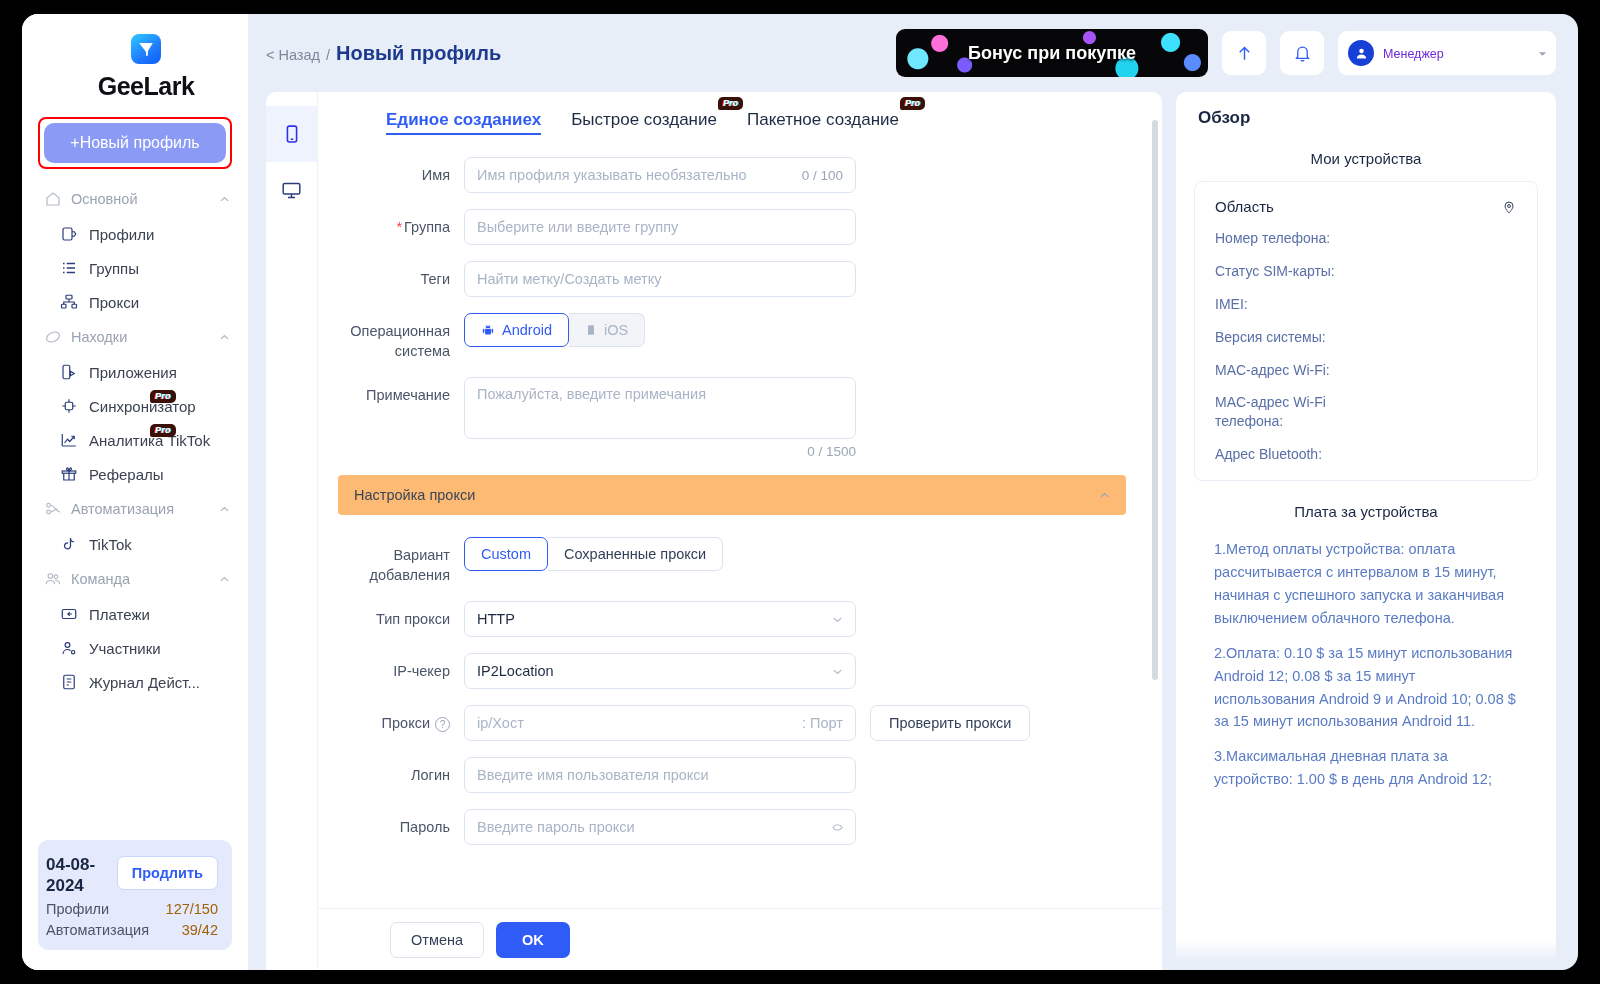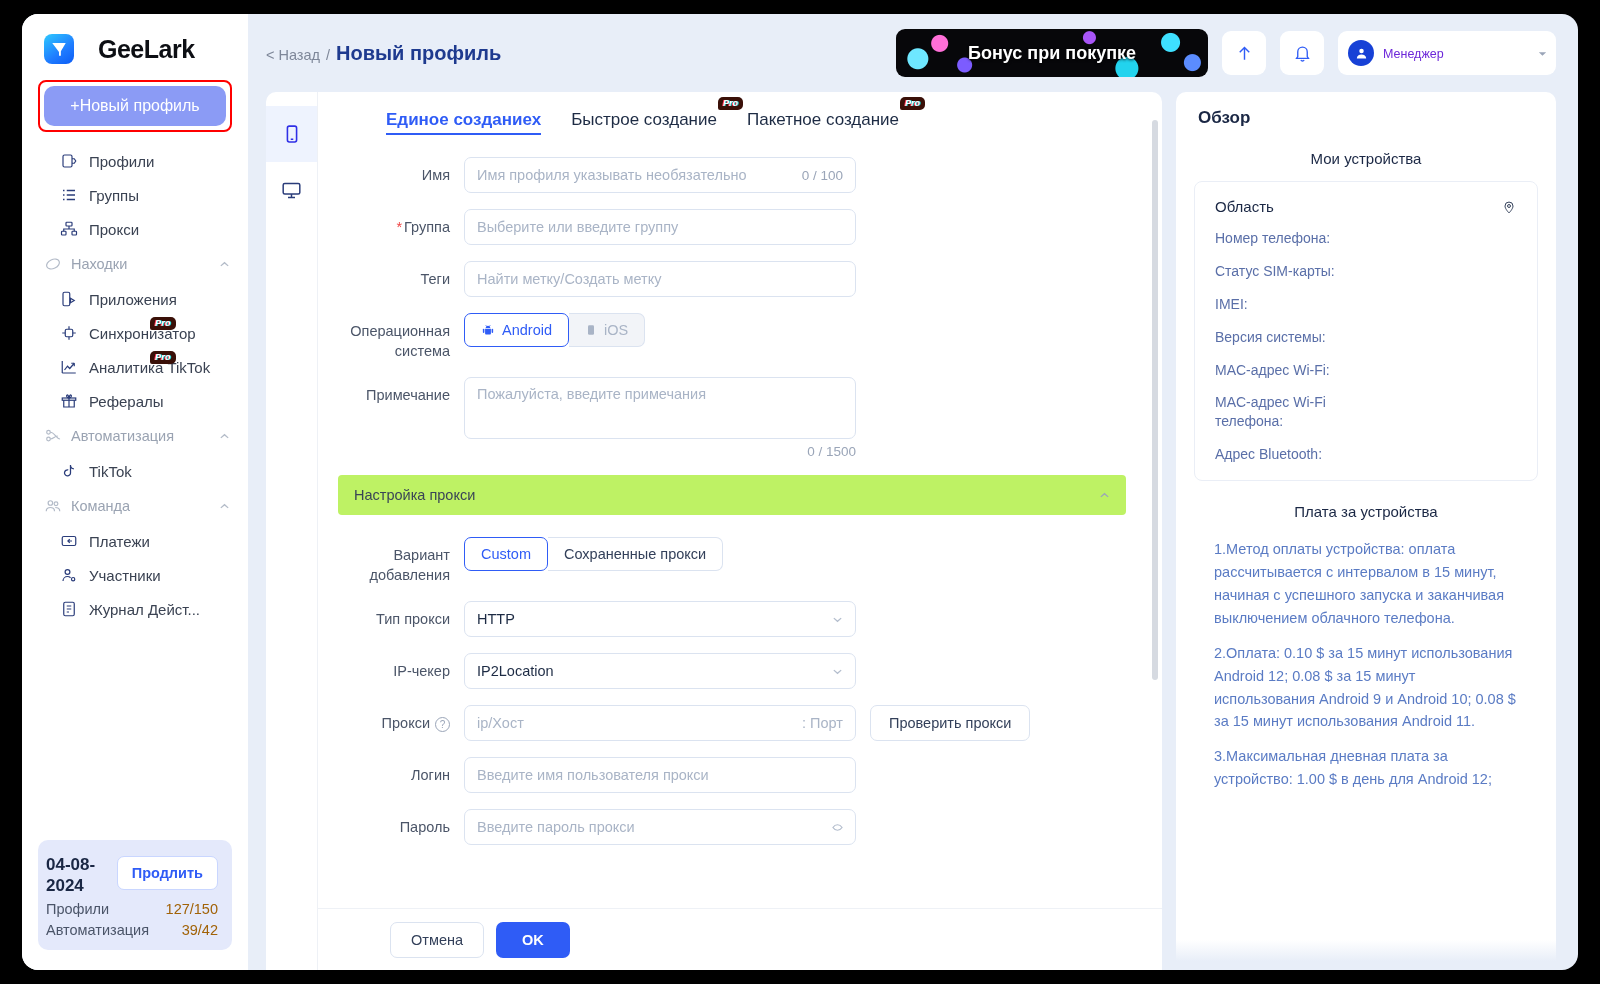--- a/index.html
+++ b/index.html
@@ -18,21 +18,21 @@
     display: flex;
   }
 
   
   .sidebar {
     width: 226px; flex: 0 0 226px;
     background: #ffffff;
     display: flex; flex-direction: column;
     position: relative;
   }
-  .brand { display: flex; align-items: center; gap: 24px; padding: 20px 0 8px 22px; }
+  .brand { display: flex; align-items: center; gap: 8px; padding: 20px 0 8px 22px; flex-direction: column; }
   .brand-logo {
     width: 30px; height: 30px; border-radius: 8px;
     background: linear-gradient(145deg,#2ec9ff 0%,#1f7bff 60%,#0b5cf5 100%);
     display: flex; align-items: center; justify-content: center;
   }
   .brand-logo svg { display: block; }
   .brand-name { font-size: 25px; font-weight: 700; color: #0d0f14; letter-spacing: -0.5px; }
 
   .newprofile-wrap {
     margin: 8px 16px 0 16px;
@@ -194,21 +194,21 @@
     height: 34px; padding: 0 16px; display: flex; align-items: center; gap: 7px;
     font-size: 14.5px; cursor: pointer; border: 1px solid #dbe3f0; background: #f2f4f8; color: #a9b4c6;
   }
   .seg-btn:first-child { border-radius: 7px 0 0 7px; }
   .seg-btn:last-child { border-radius: 0 7px 7px 0; border-left: none; }
   .seg-btn.active {
     background: #fff; color: #2f5cf6; border: 1.5px solid #2f5cf6; border-radius: 7px; z-index: 2;
   }
 
   .section-head {
-    margin: 6px 0 22px 0; background: #bef264; border-radius: 4px;
+    margin: 6px 0 22px 0; background: #fdba74; border-radius: 4px;
     padding: 12px 16px; display: flex; align-items: center;
     font-size: 14.5px; color: #3a4556; cursor: pointer;
   }
   .section-head .st { flex: 1; }
 
   .proxy-row { display: flex; gap: 14px; align-items: flex-start; }
   .proxy-inp {
     flex: 1; max-width: 392px; height: 36px; border: 1px solid #dbe3f0; border-radius: 7px;
     display: flex; align-items: center; padding: 0 12px; font-size: 14.5px;
   }
@@ -278,20 +278,29 @@
       </span>
       <span class="brand-name">GeeLark</span>
     </div>
 
     <div class="newprofile-wrap">
       <button class="newprofile-btn">+Новый профиль</button>
     </div>
 
     <nav class="nav">
 
+      <div class="nav-group">
+        <svg class="nav-ico" viewBox="0 0 24 24" fill="none" stroke="#b3bbc8" stroke-width="1.6">
+            <path d="M4 10.5 12 4l8 6.5V20H4z"></path>
+          </svg>
+        <span class="g-label">Основной</span>
+        <svg class="chev" viewBox="0 0 12 12" fill="none" stroke="#b3bbc8" stroke-width="1.4">
+            <path d="M2 7.5 6 4l4 3.5"></path>
+          </svg>
+      </div>
       <div class="nav-item">
         <svg class="nav-ico" viewBox="0 0 24 24" fill="none" stroke="#2a3c7a" stroke-width="1.6">
             <rect x="4" y="4" width="12" height="16" rx="2"></rect>
             <path d="M16 9h3l2 3-2 3h-3"></path>
           </svg>
         <span>Профили</span>
       </div>
       <div class="nav-item">
         <svg class="nav-ico" viewBox="0 0 24 24" fill="none" stroke="#2a3c7a" stroke-width="1.7">
             <path d="M4 6h2M9 6h11M4 12h2M9 12h11M4 18h2M9 18h11"></path>

